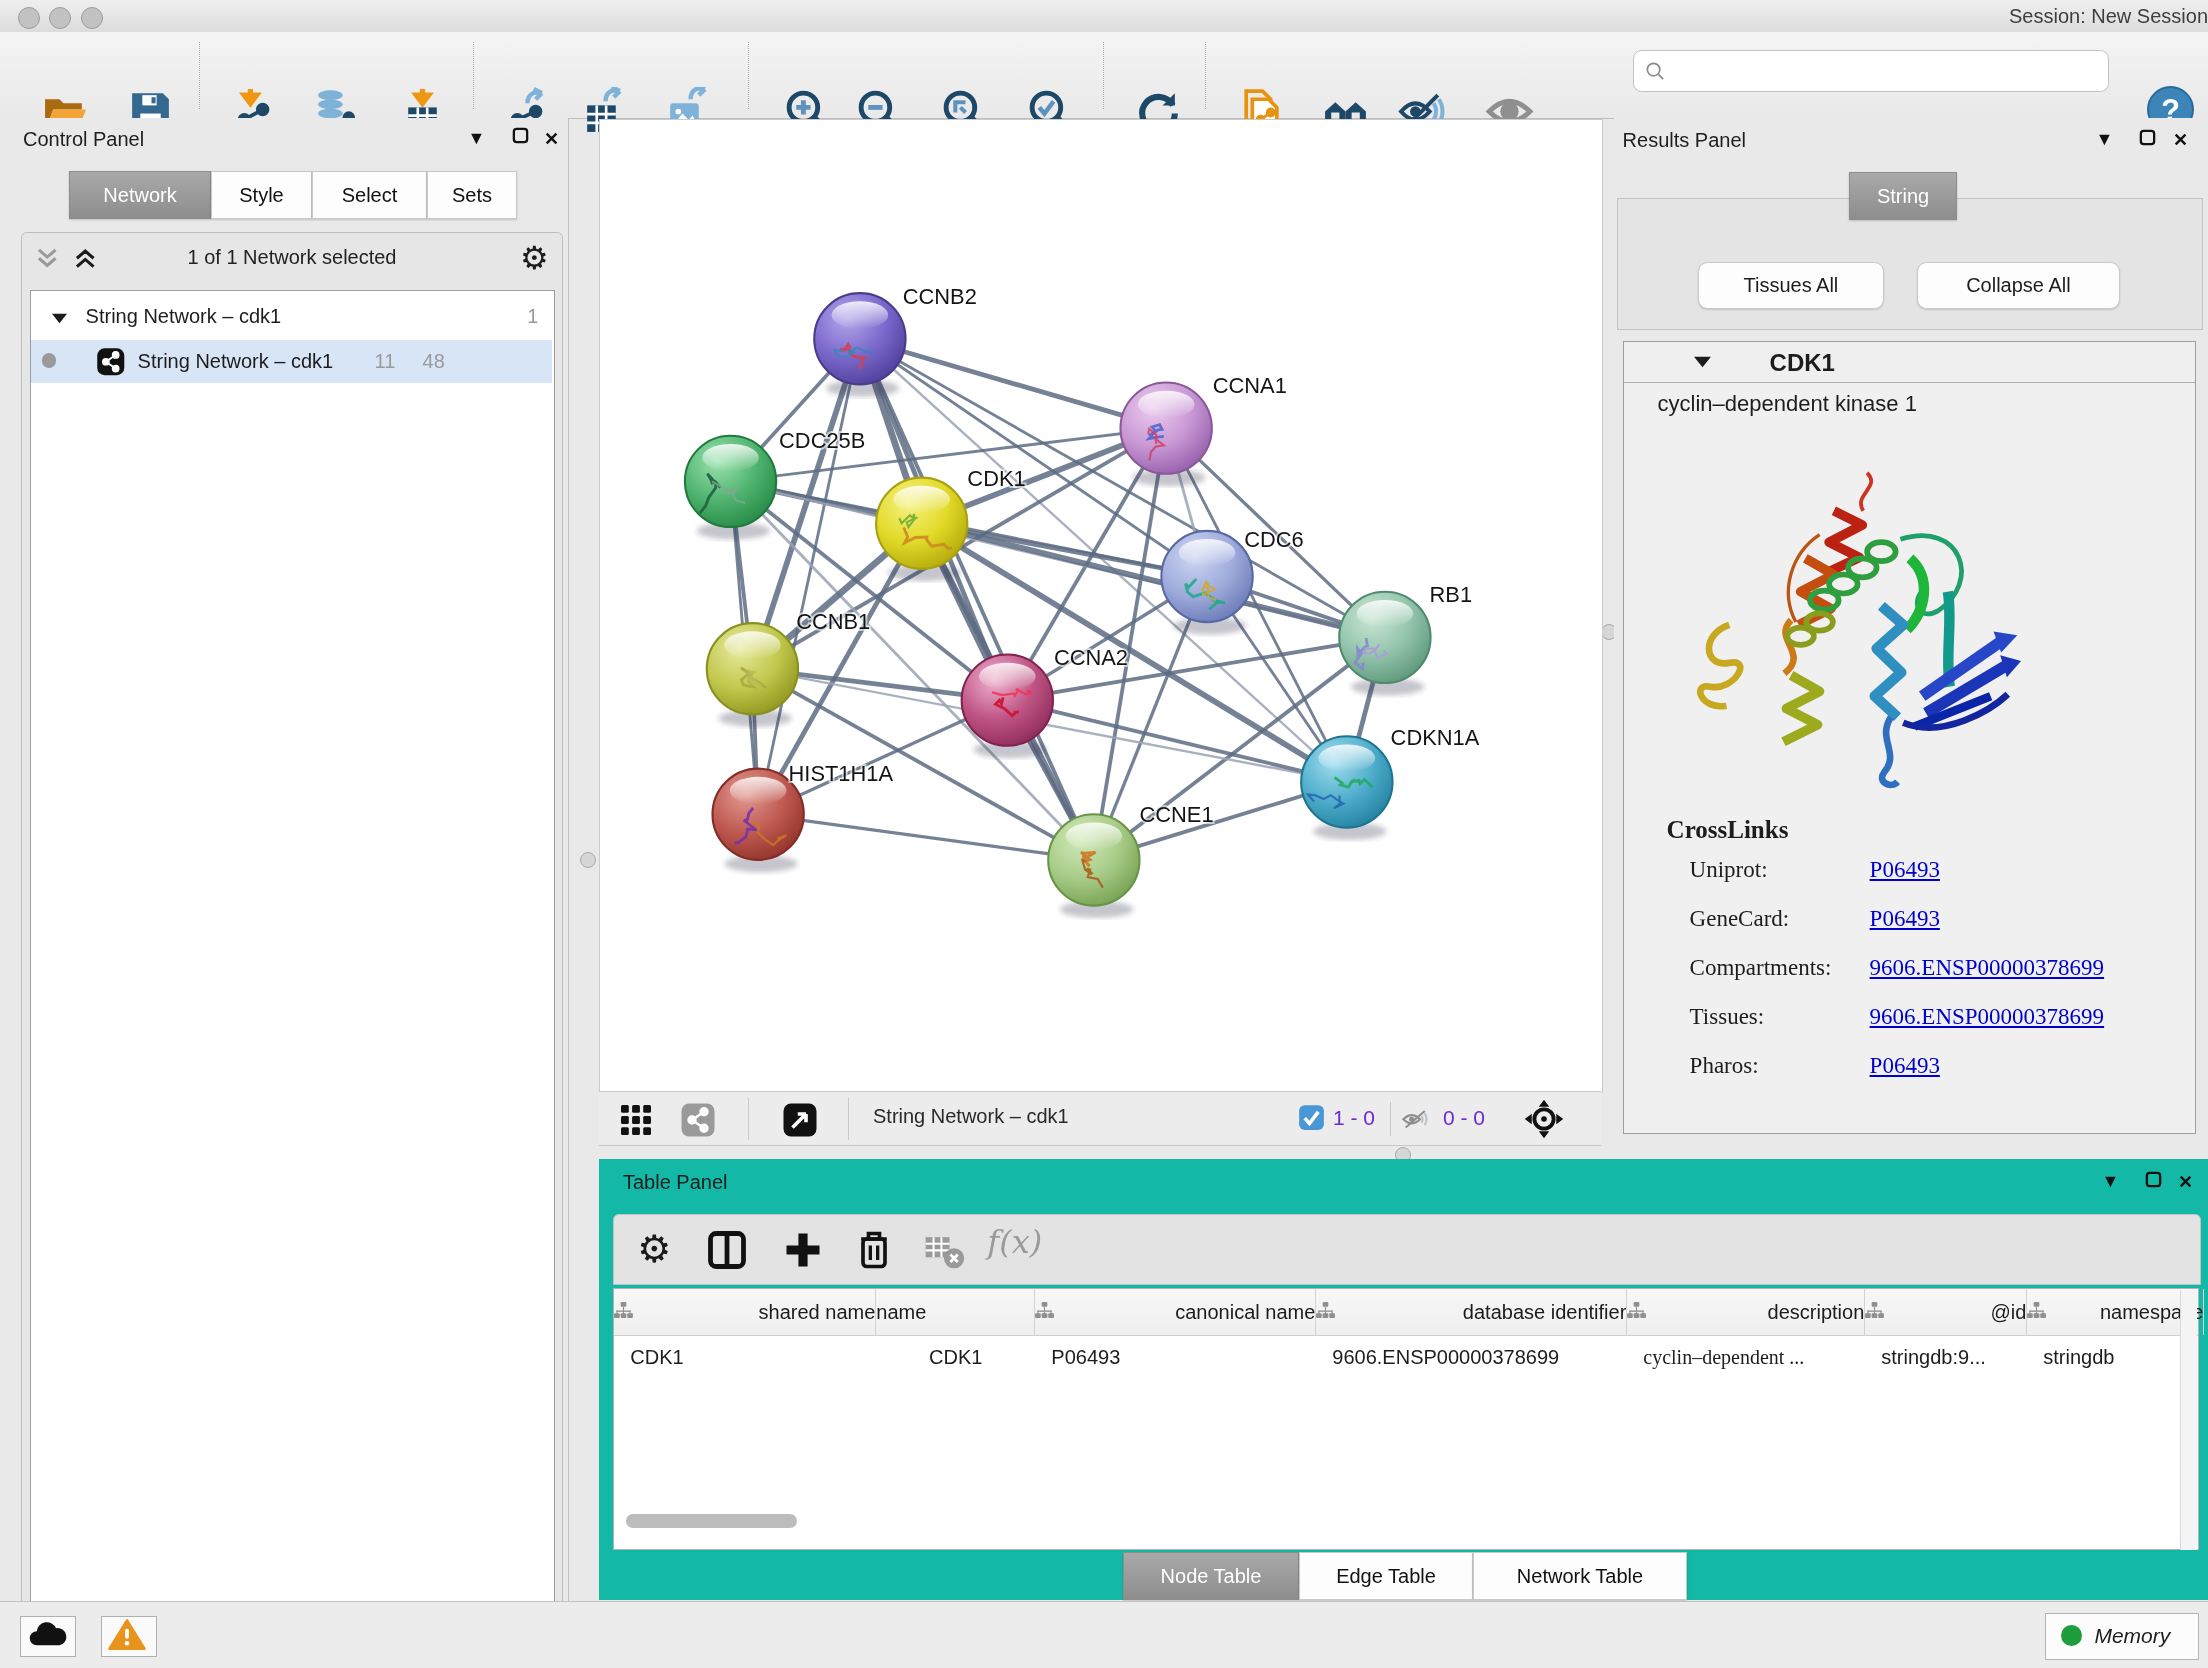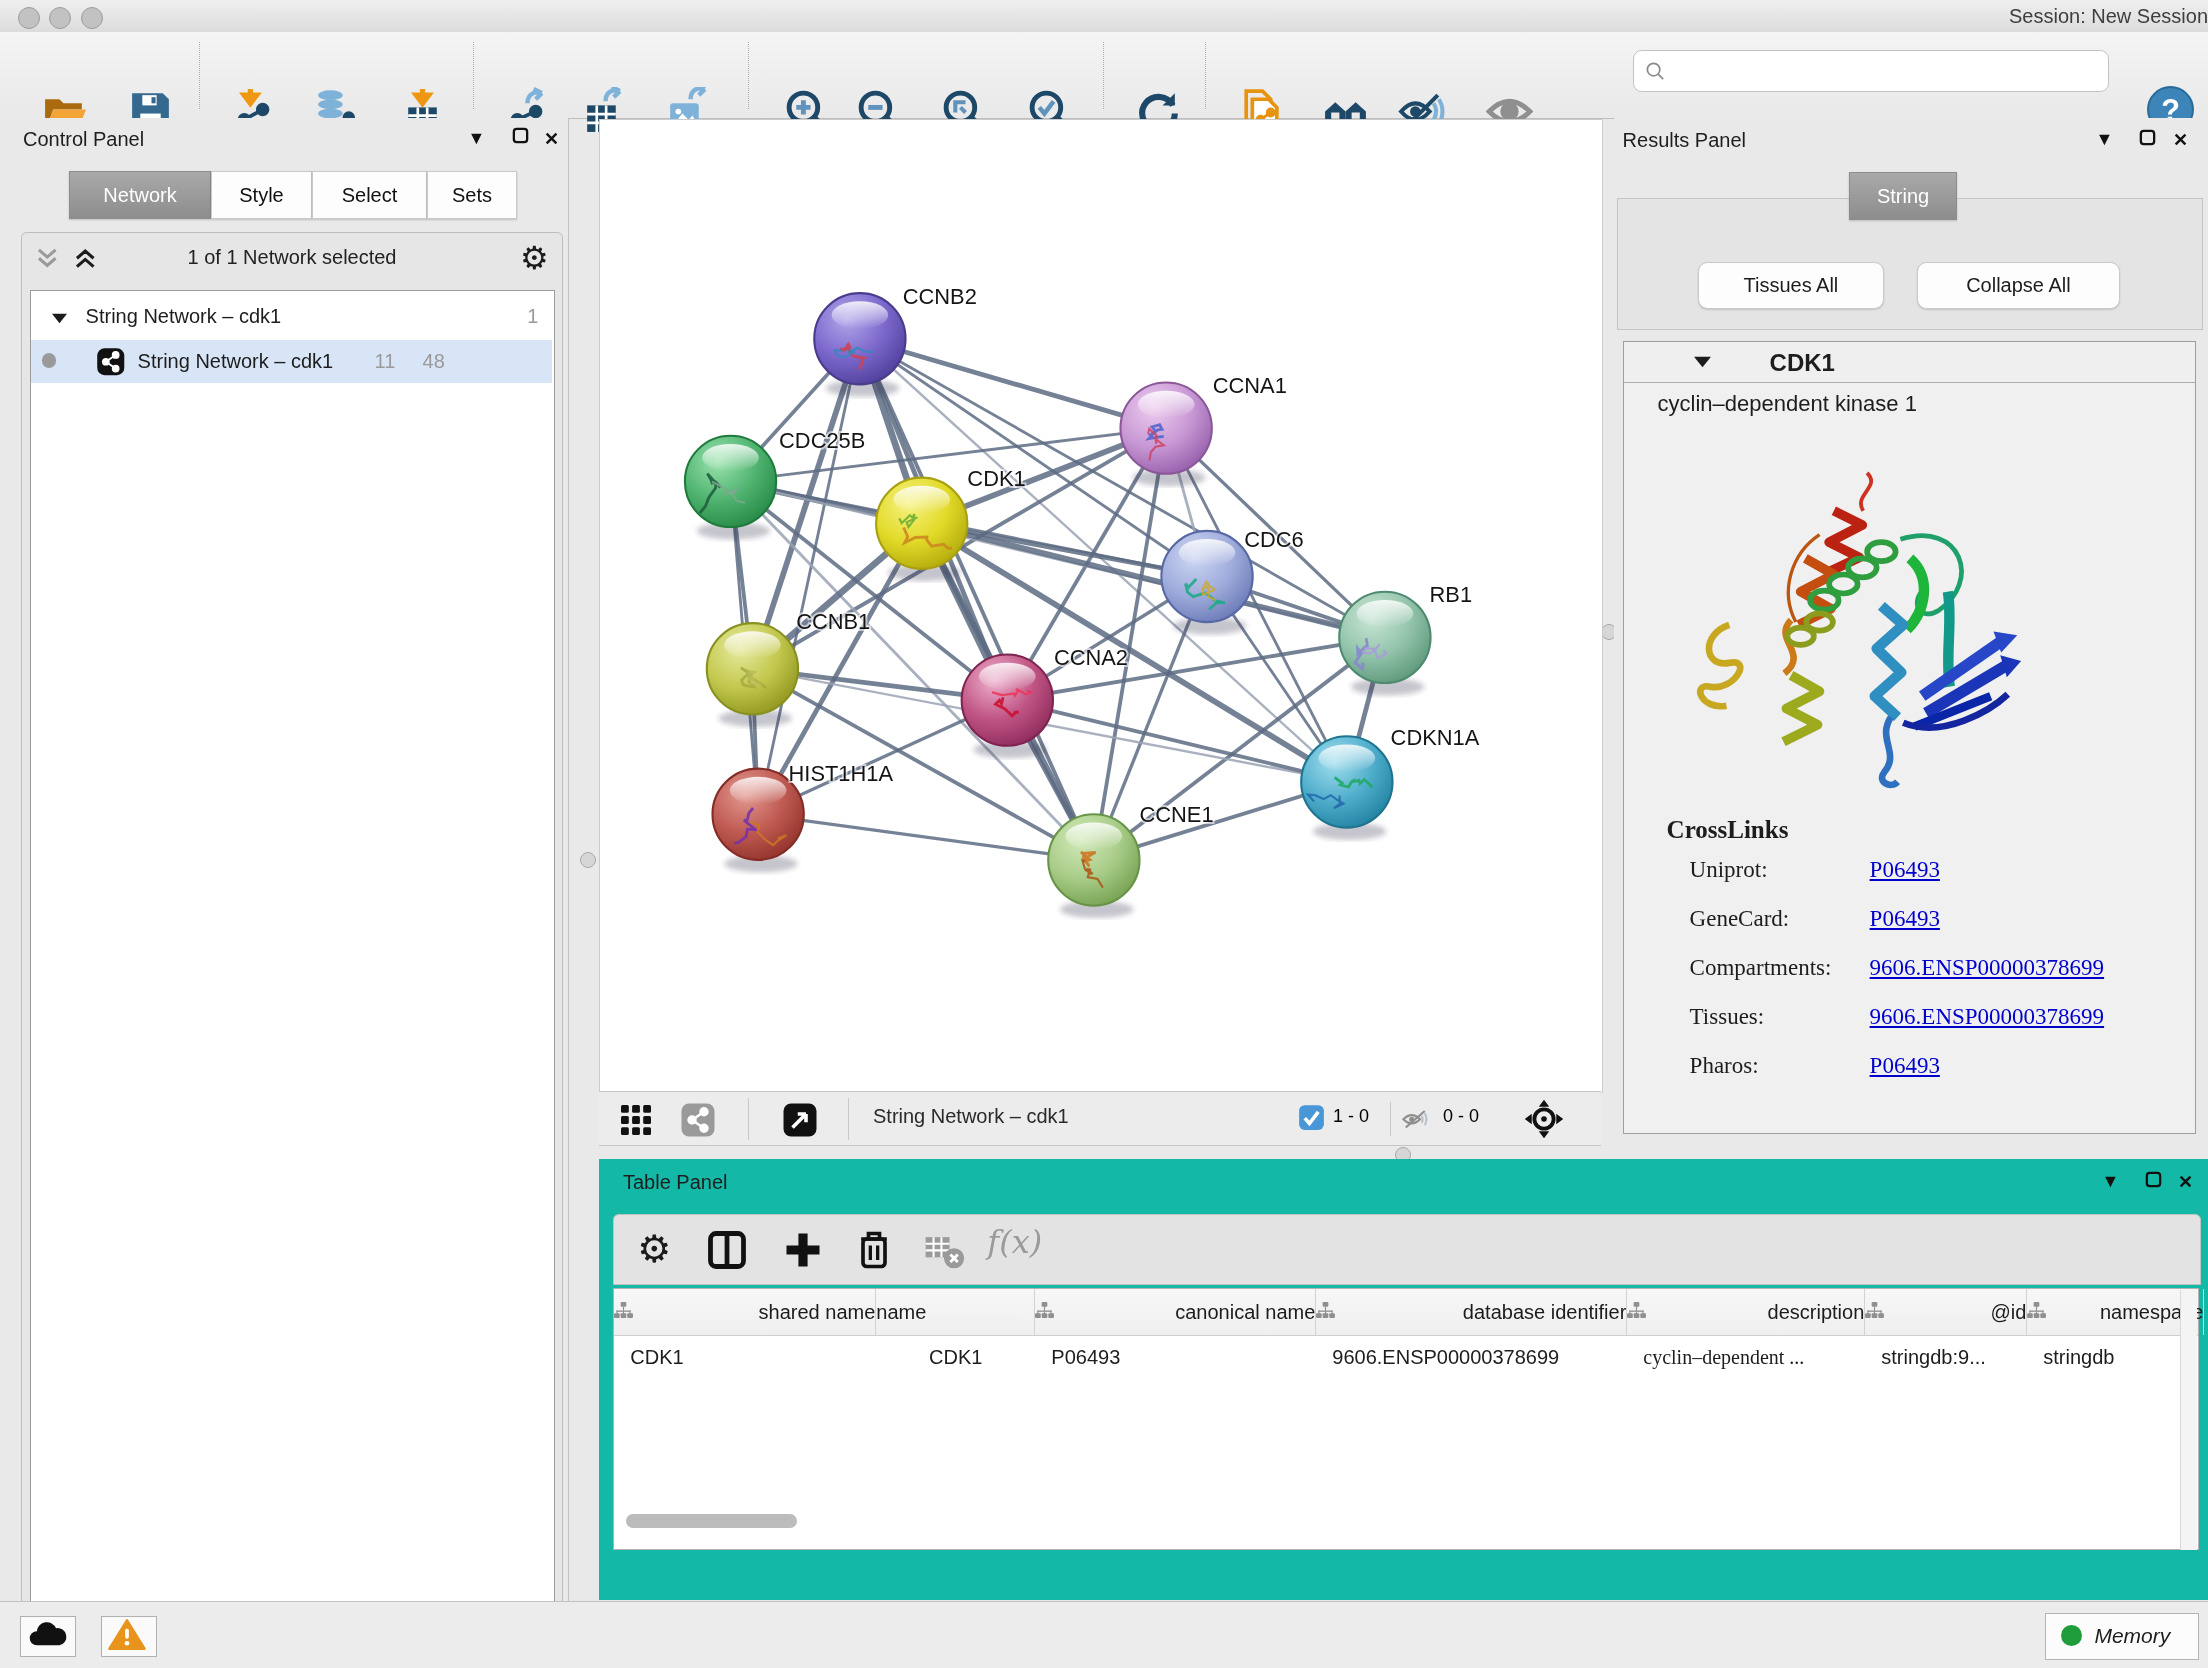--- a/index.html
+++ b/index.html
@@ -42,21 +42,21 @@
   .tree-row{position:absolute;left:0;width:521px;height:43px;font-size:20px;}
   .cnt{position:absolute;color:#9a9a9a;font-size:20px;}
   
   #net-canvas{position:absolute;left:599px;top:119px;width:1002px;height:972px;
     background:#ffffff;border:1px solid #cccccc;}
   #net-toolbar{position:absolute;left:599px;top:1091px;width:1002px;height:53px;
     background:#ececec;border-top:1px solid #c6c6c6;border-bottom:1px solid #c6c6c6;}
   .ntb{position:absolute;top:9.5px;width:36px;height:36px;}
   .nsep{position:absolute;top:5.7px;height:42px;border-left:1px solid #c9c9c9;}
   #net-title{position:absolute;left:274px;top:13.3px;font-size:20px;color:#2a2a2a;}
-  .ncount{position:absolute;top:14.3px;font-size:18px;color:#000000;}
+  .ncount{position:absolute;top:14.3px;font-size:21px;color:#6d28d9;}
   
   #results-panel{position:absolute;left:1614px;top:118px;width:594px;height:1036px;background:#e9e9e9;}
   #rp-tab{position:absolute;left:235px;top:54px;width:106px;z-index:3;}
   #rp-btnbox{position:absolute;left:2.9px;top:80px;width:584px;height:130px;
     background:#e4e4e4;border:1px solid #c4c4c4;}
   .rp-btn{position:absolute;top:63px;height:45px;background:#fdfdfd;border:1px solid #c9c9c9;
     border-radius:9.5px;font-size:20px;line-height:45px;text-align:center;
     box-shadow:0 1px 1.9px rgba(0,0,0,.15);}
   #rp-content{position:absolute;left:8.6px;top:223px;width:571px;height:791px;
     background:#f0f0f0;border:1px solid #9e9e9e;}
@@ -794,20 +794,25 @@
           <div class="td-cell center" style="width: 159px;">CDK1</div>
           <div class="td-cell" style="width: 281px;">P06493</div>
           <div class="td-cell" style="width: 311px;">9606.ENSP00000378699</div>
           <div class="td-cell" style="width: 238px; font-family: Liberation Serif, serif;">cyclin–dependent ...</div>
           <div class="td-cell" style="width: 162px;">stringdb:9...</div>
           <div class="td-cell" style="width: 177px;">stringdb</div>
         </div>
       <div id="tp-vscroll"></div>
     </div>
     <div id="tp-hscroll"></div>
+    <div id="tp-tabs">
+        <div class="tab sel" style="width: 174px;">Node Table</div>
+        <div class="tab" style="width: 172px;">Edge Table</div>
+        <div class="tab" style="width: 212px;">Network Table</div>
+      </div>
   </div>
 
   <div id="status-bar">
     <div class="sb-btn" style="left:20px">
       <svg width="50" height="35" viewBox="0 0 48 42">
           <path d="M13 34 a8.5 8.5 0 0 1 0-17 a12 12 0 0 1 23-3.5 a8.8 8.8 0 0 1 4 20.5 z" fill="#111"></path>
         </svg>
     </div>
     <div class="sb-btn" style="left:101px">
       <svg width="50" height="35" viewBox="0 0 48 42">

